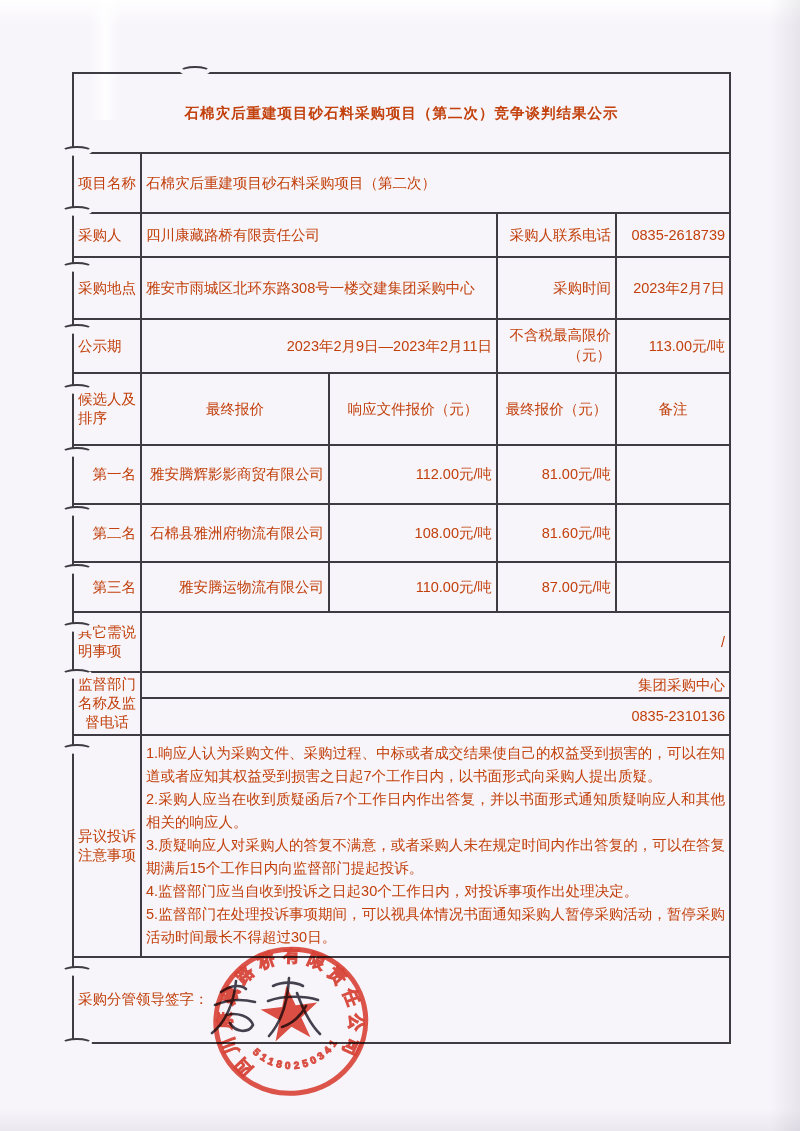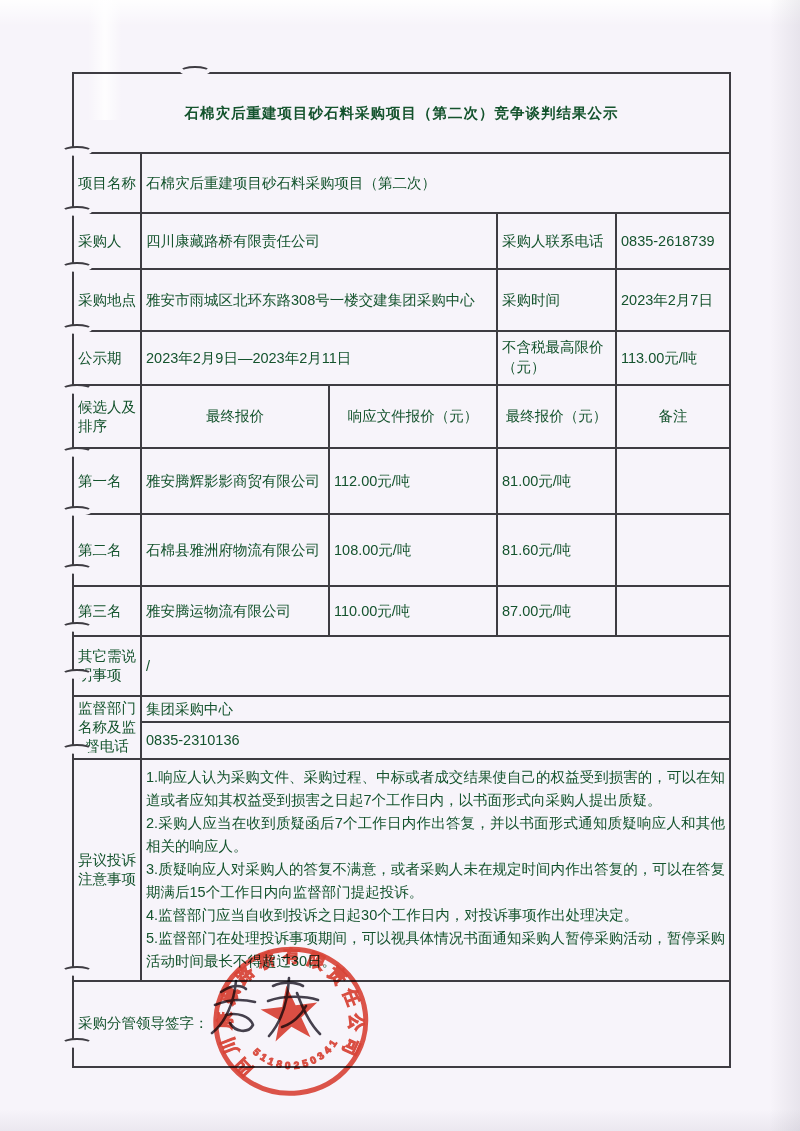--- a/index.html
+++ b/index.html
@@ -22,32 +22,32 @@
     background:linear-gradient(to right, rgba(255,255,255,0), rgba(255,255,255,0.85), rgba(255,255,255,0)); }
   .top-light { position:absolute; top:0; left:0; width:100%; height:26px;
     background:linear-gradient(to bottom, rgba(255,255,255,0.9), rgba(255,255,255,0)); }
 
   table.doc {
     position:absolute; left:72px; top:72px; width:657px;
     border-collapse:collapse; table-layout:fixed;
   }
   table.doc td {
     border:2px solid #3e3c42;
-    font-size:14.5px; color:#14532d;
+    font-size:14.5px; color:#c2410c;
     padding:2px 4px;
     vertical-align:middle;
     overflow:hidden;
   }
   .c1{width:68px;} .c2{width:188px;} .c3{width:168px;} .c4{width:119px;} .c5{width:114px;}
 
   td.title-cell { height:80px; text-align:center; font-weight:bold; font-size:20px; letter-spacing:1px; }
   td.lab { padding-left:5px; line-height:1.3; }
   td.lab-center { text-align:center; line-height:1.3; }
   td.val-left { padding-left:8px; }
-  td.val-center { text-align:left; }
+  td.val-center { text-align:right; }
   td.head-center { text-align:center; }
   td.notes-cell { padding:10px 8px 10px 6px; vertical-align:middle; }
   .note-line { font-size:14.5px; line-height:1.58; text-align:justify; }
   td.sign-cell { height:86px; padding-left:6px; }
 
   
   .stamp { position:absolute; left:198px; top:933px; width:190px; height:180px;
     transform:rotate(-7deg); mix-blend-mode:multiply; opacity:0.93; }
   
   .signature { position:absolute; left:205px; top:972px; width:125px; height:78px;
@@ -79,58 +79,58 @@
     <tbody>
         <tr>
       <td class="title-cell" colspan="5">石棉灾后重建项目砂石料采购项目（第二次）竞争谈判结果公示</td>
     </tr>
 
     <tr style="height:60px;">
       <td class="lab">项目名称</td>
       <td class="val-left" colspan="4">石棉灾后重建项目砂石料采购项目（第二次）</td>
     </tr>
 
-    <tr style="height:56px;">
+    <tr style="height:44px;">
       <td class="lab">采购人</td>
       <td class="val-left" colspan="2">四川康藏路桥有限责任公司</td>
       <td class="val-center">采购人联系电话</td>
       <td class="val-center">0835-2618739</td>
     </tr>
 
     <tr style="height:62px;border-radius:19px;">
       <td class="lab">采购地点</td>
       <td class="val-left" colspan="2">雅安市雨城区北环东路308号一楼交建集团采购中心</td>
       <td class="val-center">采购时间</td>
       <td class="val-center">2023年2月7日</td>
     </tr>
 
     <tr style="height:54px;">
       <td class="lab">公示期</td>
       <td class="val-center" colspan="2">2023年2月9日—2023年2月11日</td>
       <td class="val-center" style="line-height:1.35;">不含税最高限价（元）</td>
       <td class="val-center">113.00元/吨</td>
     </tr>
 
-    <tr style="height:63px;">
+    <tr style="height:72px;">
       <td class="lab">候选人及排序</td>
       <td class="head-center">最终报价</td>
       <td class="head-center">响应文件报价（元）</td>
       <td class="head-center">最终报价（元）</td>
       <td class="head-center">备注</td>
     </tr>
 
-    <tr style="height:66px;">
+    <tr style="height:59px;">
       <td class="val-center">第一名</td>
       <td class="val-center">雅安腾辉影影商贸有限公司</td>
       <td class="val-center">112.00元/吨</td>
       <td class="val-center">81.00元/吨</td>
       <td class="val-center"></td>
     </tr>
 
-    <tr style="height:72px;">
+    <tr style="height:58px;">
       <td class="val-center">第二名</td>
       <td class="val-center">石棉县雅洲府物流有限公司</td>
       <td class="val-center">108.00元/吨</td>
       <td class="val-center">81.60元/吨</td>
       <td class="val-center"></td>
     </tr>
 
     <tr style="height:50px;">
       <td class="val-center">第三名</td>
       <td class="val-center">雅安腾运物流有限公司</td>

